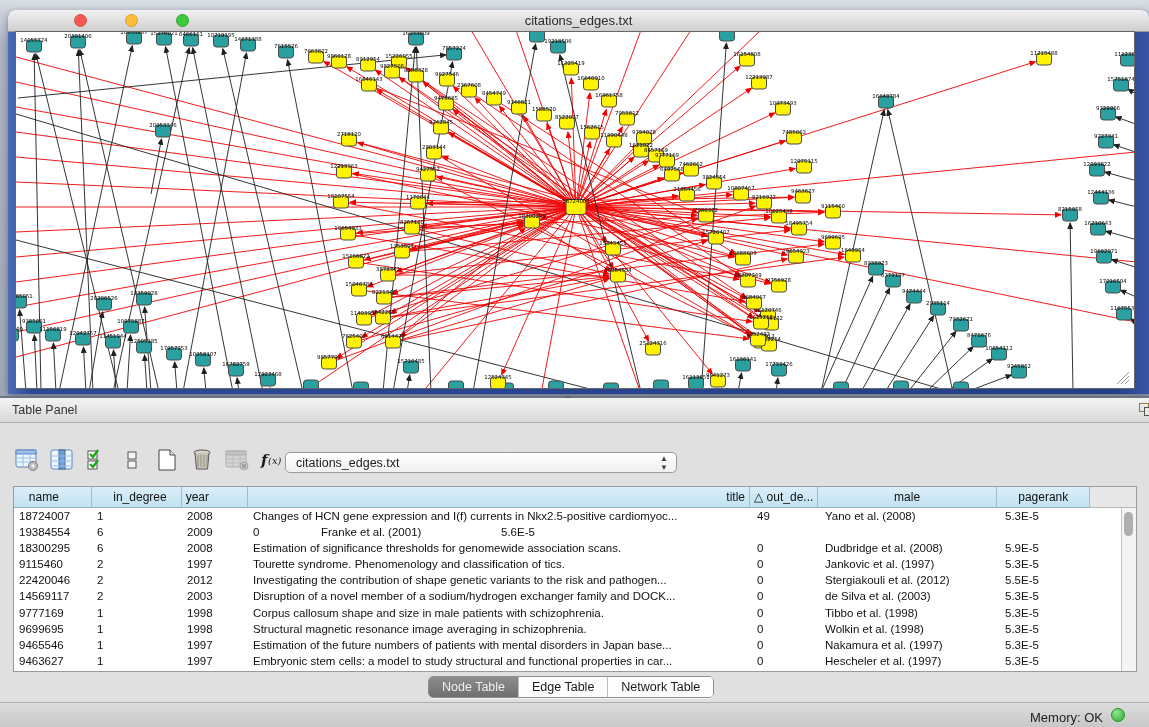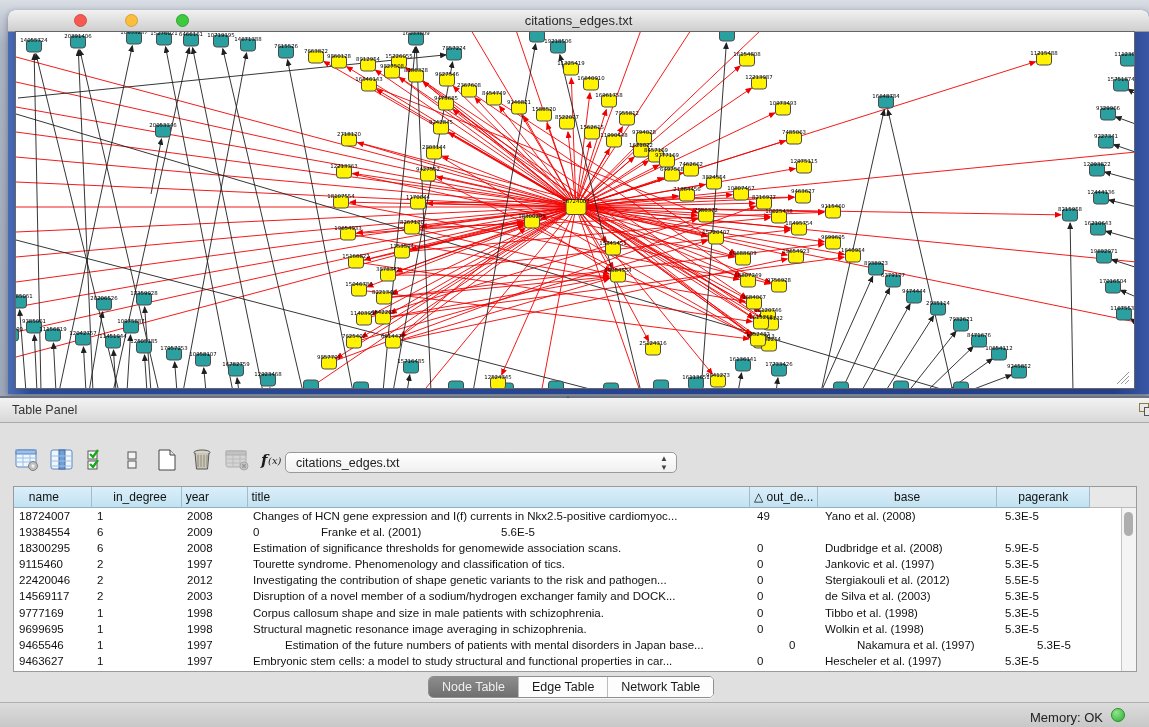--- a/index.html
+++ b/index.html
@@ -650,23 +650,23 @@
   <div class="combo">
     <span>citations_edges.txt</span>
     <span class="combo-arrows">▲<br>▼</span>
   </div>
 
   <div class="tablewrap">
     <div class="thead" id="thead">
         <div class="th" style="width: 78px; text-align: right; padding-right: 32px;">name</div>
         <div class="th" style="width: 90px; text-align: right; padding-right: 14px;">in_degree</div>
         <div class="th" style="width: 66px; text-align: left; padding-right: 14px;">year</div>
-        <div class="th" style="width: 504px; text-align: left;">title</div>
+        <div class="th" style="width: 504px; text-align: right;">title</div>
         <div class="th" style="width: 68px; text-align: left;">△ out_de...</div>
-        <div class="th" style="width: 180px; text-align: center;">base</div>
+        <div class="th" style="width: 180px; text-align: center;">male</div>
         <div class="th" style="width: 93px; text-align: center;">pagerank</div>
         <div class="th" style="width: 46px; border-right: none; background: rgb(232, 232, 232); border-bottom: 1px solid rgb(185, 185, 185);"></div>
       </div>
     <div id="tbody">
         <div class="tr">
           <div class="td" style="width: 78px;">18724007</div>
           <div class="td" style="width: 90px;">1</div>
           <div class="td" style="width: 66px;">2008</div>
           <div class="td" style="width: 504px;">Changes of HCN gene expression and I(f) currents in Nkx2.5-positive cardiomyoc...</div>
           <div class="td" style="width: 68px;">49</div>
@@ -732,21 +732,21 @@
           <div class="td" style="width: 66px;">1998</div>
           <div class="td" style="width: 504px;">Structural magnetic resonance image averaging in schizophrenia.</div>
           <div class="td" style="width: 68px;">0</div>
           <div class="td" style="width: 180px;">Wolkin et al. (1998)</div>
           <div class="td" style="width: 93px;">5.3E-5</div>
         </div>
         <div class="tr">
           <div class="td" style="width: 78px;">9465546</div>
           <div class="td" style="width: 90px;">1</div>
           <div class="td" style="width: 66px;">1997</div>
-          <div class="td" style="width: 504px; margin-left: 32px;">Estimation of the future numbers of patients with mental disorders in Japan base...</div>
+          <div class="td" style="width: 504px;">Estimation of the future numbers of patients with mental disorders in Japan base...</div>
           <div class="td" style="width: 68px;">0</div>
           <div class="td" style="width: 180px;">Nakamura et al. (1997)</div>
           <div class="td" style="width: 93px;">5.3E-5</div>
         </div>
         <div class="tr">
           <div class="td" style="width: 78px;">9463627</div>
           <div class="td" style="width: 90px;">1</div>
           <div class="td" style="width: 66px;">1997</div>
           <div class="td" style="width: 504px;">Embryonic stem cells: a model to study structural and functional properties in car...</div>
           <div class="td" style="width: 68px;">0</div>

